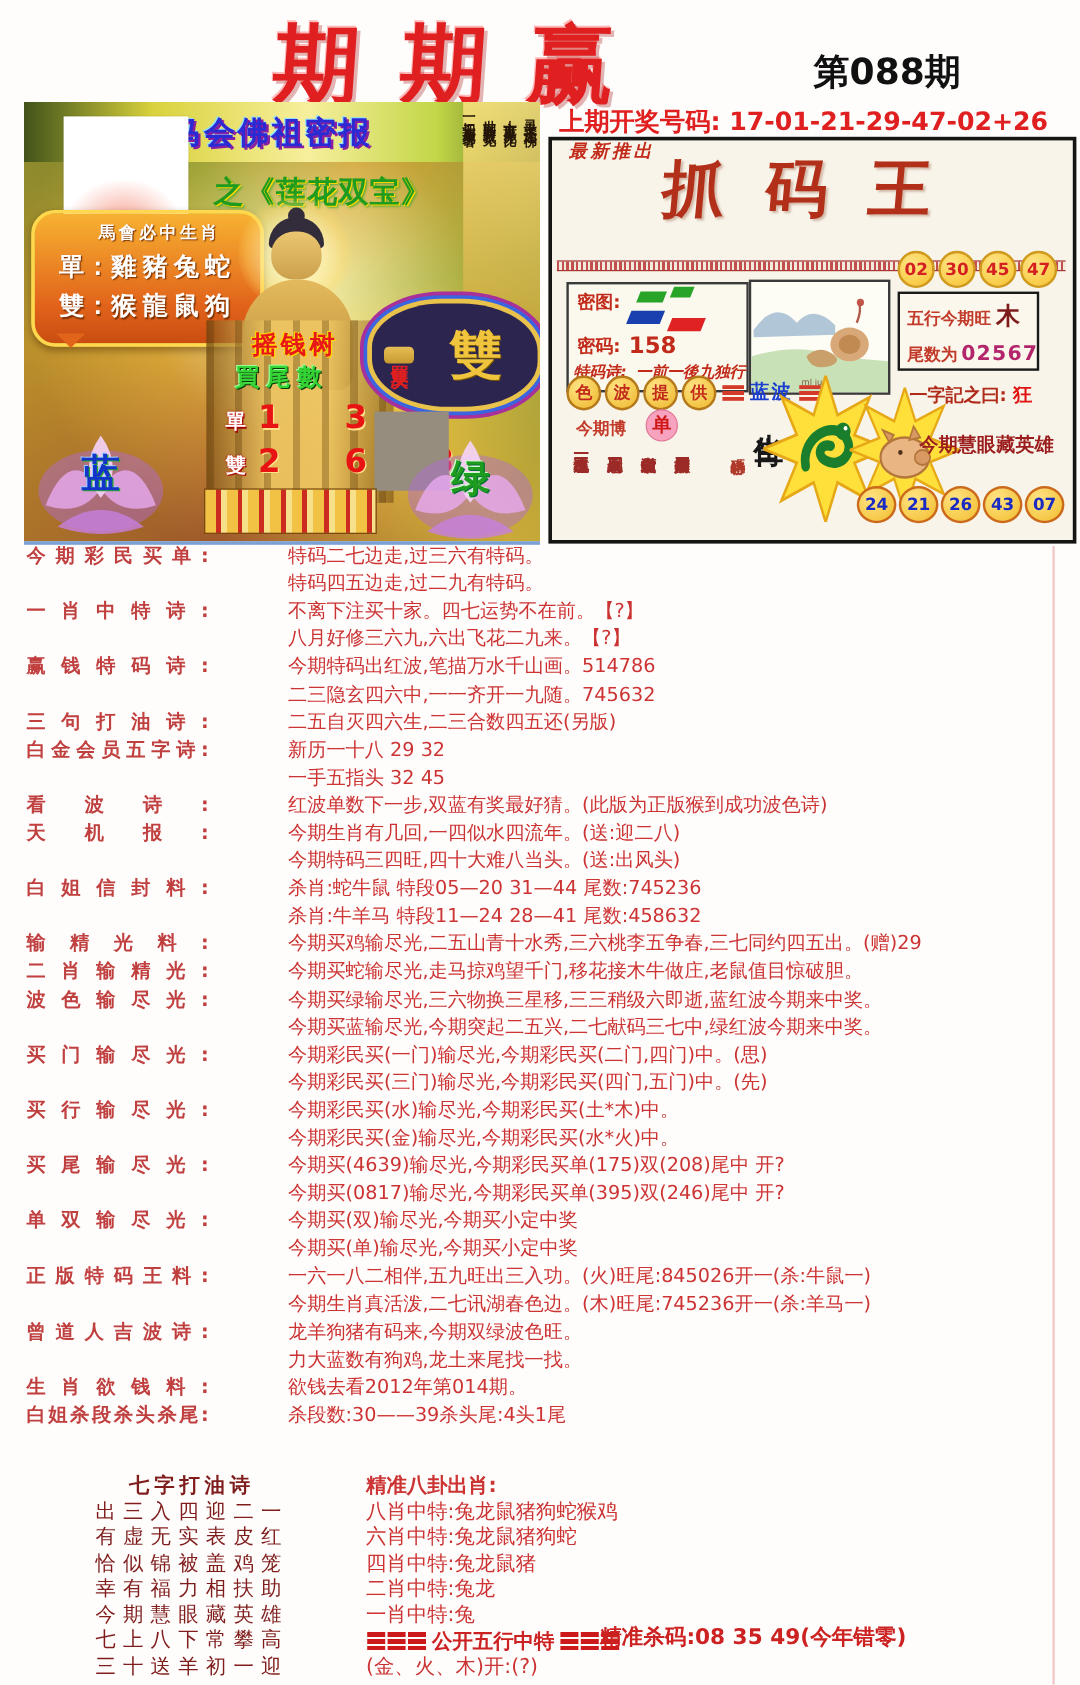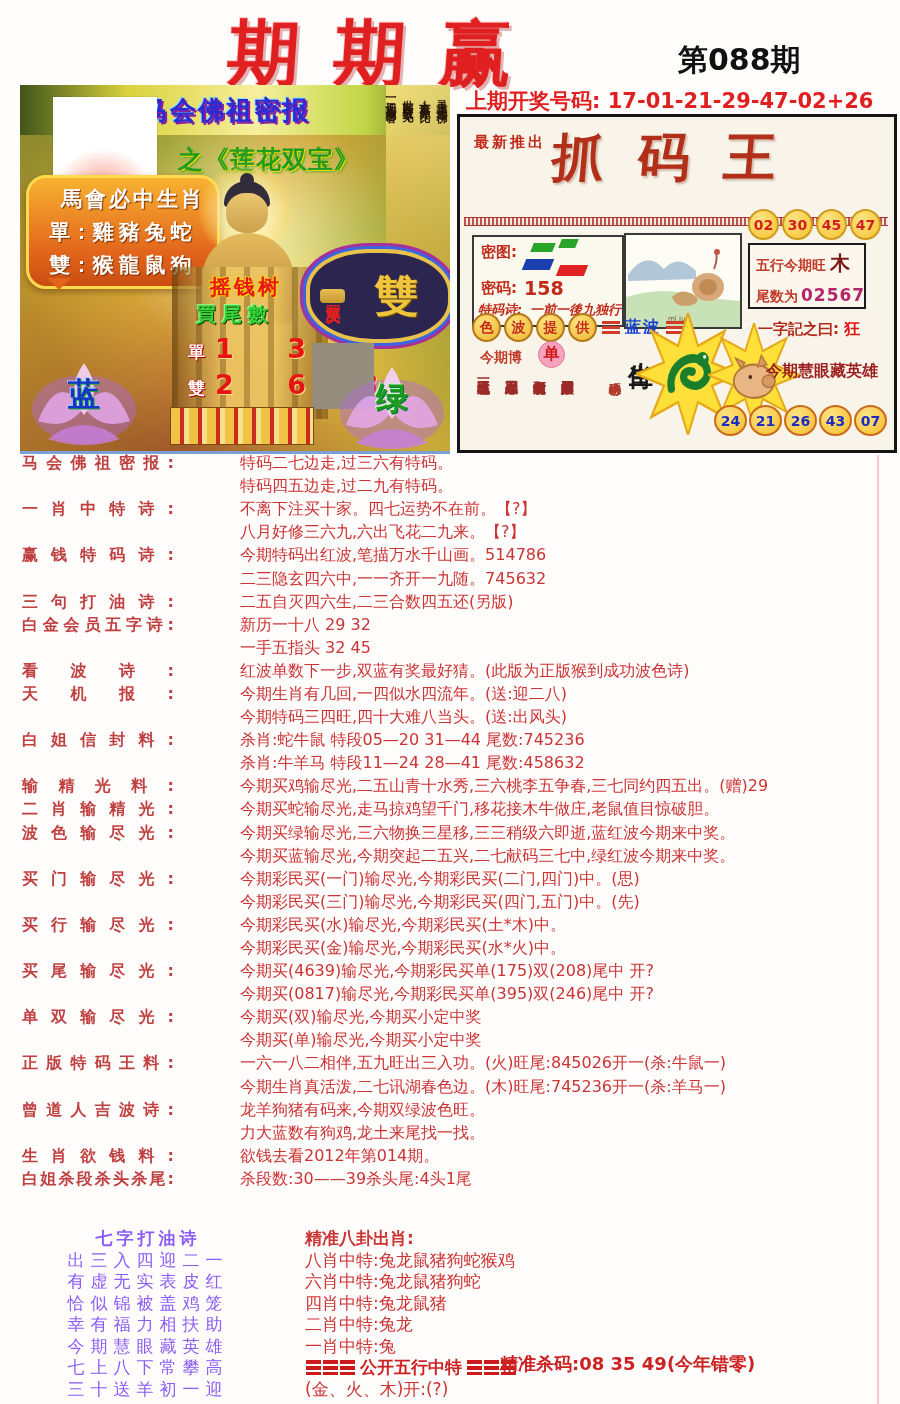--- a/index.html
+++ b/index.html
@@ -33,21 +33,21 @@
   .p-verse-bg{right:0;top:0;width:64px;height:218px;
     background:linear-gradient(180deg,rgba(252,228,130,.85),rgba(205,155,45,.6));}
   .p-verse{right:2px;top:6px;display:flex;flex-direction:row-reverse;gap:3px;}
   .p-verse .vcol{writing-mode:vertical-rl;font-size:11px;font-weight:bold;color:#241708;
     letter-spacing:2px;line-height:14px;}
   .p-bubble{left:6px;top:90px;width:188px;height:108px;border-radius:20px;
     background:linear-gradient(180deg,#f7b231,#e2641b 70%,#c94d12);
     border:3px solid #ffd84d;box-shadow:0 3px 6px rgba(60,30,0,.4);}
   .p-bubble:after{content:"";position:absolute;left:18px;bottom:-16px;border:12px solid transparent;
     border-top-color:#e2641b;}
-  .p-bubble .bt{display:block;text-align:center;margin-top:7px;font-size:21px;font-weight:bold;
+  .p-bubble .bt{display:block;text-align:center;margin-top:7px;font-size:14px;font-weight:bold;
     color:#fff;text-shadow:1px 1px 1px #7a3000;letter-spacing:3px;padding-left:20px;}
   .p-bubble .bl{display:block;text-align:center;margin-top:5px;font-size:21px;font-weight:bold;
     color:#fff;text-shadow:1px 1px 1px #7a3000;letter-spacing:5px;white-space:nowrap;font-family:Liberation Mono, monospace;}
   .p-halo{left:178px;top:78px;width:96px;height:96px;border-radius:50%;
     background:radial-gradient(circle,rgba(255,255,225,.95),rgba(255,220,110,.35) 60%,rgba(255,220,110,0) 72%);}
   .p-hair{left:204px;top:96px;width:46px;height:26px;border-radius:24px 24px 4px 4px;background:#332c3a;}
   .p-bun{left:220px;top:88px;width:14px;height:14px;border-radius:50%;background:#332c3a;}
   .p-head{left:206px;top:108px;width:42px;height:40px;border-radius:46%;
     background:linear-gradient(180deg,#ecc670,#cba04c);}
   .p-body{left:182px;top:148px;width:92px;height:92px;border-radius:46px 46px 12px 12px;
@@ -81,21 +81,21 @@
   .lotus-l{left:8px;top:266px;}
   .lotus-l .lchar{color:#1433c9;text-shadow:1px 1px 0 #2fae2f,-1px -1px 0 #9cf;}
   .lotus-r{left:316px;top:270px;}
   .lotus-r .lchar{color:#1f9c1f;text-shadow:1px 1px 0 #073,-1px -1px 0 #cfc;}
   .p-band{left:150px;top:322px;width:142px;height:36px;border:1px solid #7a4a10;
     background:repeating-linear-gradient(90deg,#f2c244 0 9px,#cc2b20 9px 13px,#f7e08a 13px 18px);}
 
   
   .promo{left:457px;top:114px;width:434px;height:333px;border:3px solid #151515;
     background:#f8f4e9;}
-  .pr-new{left:14px;top:16px;font-size:15px;font-weight:bold;color:#c22a1a;
+  .pr-new{left:14px;top:0;font-size:15px;font-weight:bold;font-style:italic;color:#c22a1a;
     letter-spacing:3px;}
   .pr-title{left:92px;top:6px;font-family:"DejaVu Serif",serif;font-size:52px;font-weight:bold;
     color:#b2301a;letter-spacing:34px;transform:skewX(-5deg);white-space:nowrap;
     text-shadow:2px 2px 2px rgba(120,40,10,.3);}
   .pr-sep{left:4px;top:100px;width:424px;height:7px;
     background:repeating-linear-gradient(90deg,#c0504d 0 2px,#f3e9dd 2px 4px);
     border-top:1px solid #a33;border-bottom:1px solid #a33;}
   .pr-mapbox{left:12px;top:118px;width:148px;height:88px;border:2px solid #3a3a3a;background:#fbf8ee;}
   .pr-mapbox .lab{position:absolute;font-weight:bold;color:#c22a1a;}
   .shape{position:absolute;transform:skewX(-22deg);}
@@ -139,21 +139,21 @@
 
   
   .rows{left:22px;top:452px;width:860px;}
   .tip-row{display:flex;height:23.1px;align-items:center;}
   .tip-row .lbl{width:152px;flex:0 0 152px;font-size:16px;font-weight:bold;color:#c04040;
     text-align:justify;text-align-last:justify;}
   .tip-row .txt{padding-left:66px;font-size:16px;color:#cc3333;white-space:nowrap;}
   .pink-line{left:877px;top:455px;width:2px;height:949px;background:#f3c9c9;}
 
   
-  .bot-left{left:28px;top:1228px;width:240px;text-align:center;color:#8b5cf6;}
+  .bot-left{left:40px;top:1228px;width:240px;text-align:center;color:#7f1d1d;}
   .bot-left .hd{font-size:17px;font-weight:bold;line-height:21.5px;letter-spacing:4px;}
   .bot-left .ln{font-size:17px;line-height:21.5px;letter-spacing:6px;white-space:nowrap;}
   .bot-right{left:305px;top:1228px;width:430px;color:#cc3333;}
   .bot-right .hd{font-size:17px;font-weight:bold;line-height:21.5px;}
   .bot-right .ln{font-size:17px;line-height:21.5px;white-space:nowrap;}
   .wuxing-line{display:flex;align-items:center;height:21.5px;}
   .hash2{display:inline-block;width:15px;height:15px;margin:0 1px;
     background:repeating-linear-gradient(#cc1a1a 0 4px,rgba(0,0,0,0) 4px 6px);}
   .wuxing-line .wt{font-size:17px;font-weight:bold;color:#cc2222;margin:0 4px;}
   .kill{left:500px;top:1352px;font-size:18px;font-weight:bold;color:#cc2222;white-space:nowrap;}
@@ -324,21 +324,21 @@
       <span class="num-oval">21</span>
       <span class="num-oval">26</span>
       <span class="num-oval">43</span>
       <span class="num-oval">07</span>
     </div>
 </div>
 
 <div class="abs rows">
 
     <div class="tip-row">
-      <span class="lbl">马会佛祖密报:</span>
+      <span class="lbl">今期彩民买单:</span>
       <span class="txt">特码二七边走,过三六有特码。</span>
     </div>
 
     <div class="tip-row">
       <span class="lbl"></span>
       <span class="txt">特码四五边走,过二九有特码。</span>
     </div>
 
     <div class="tip-row">
       <span class="lbl">一肖中特诗:</span>

